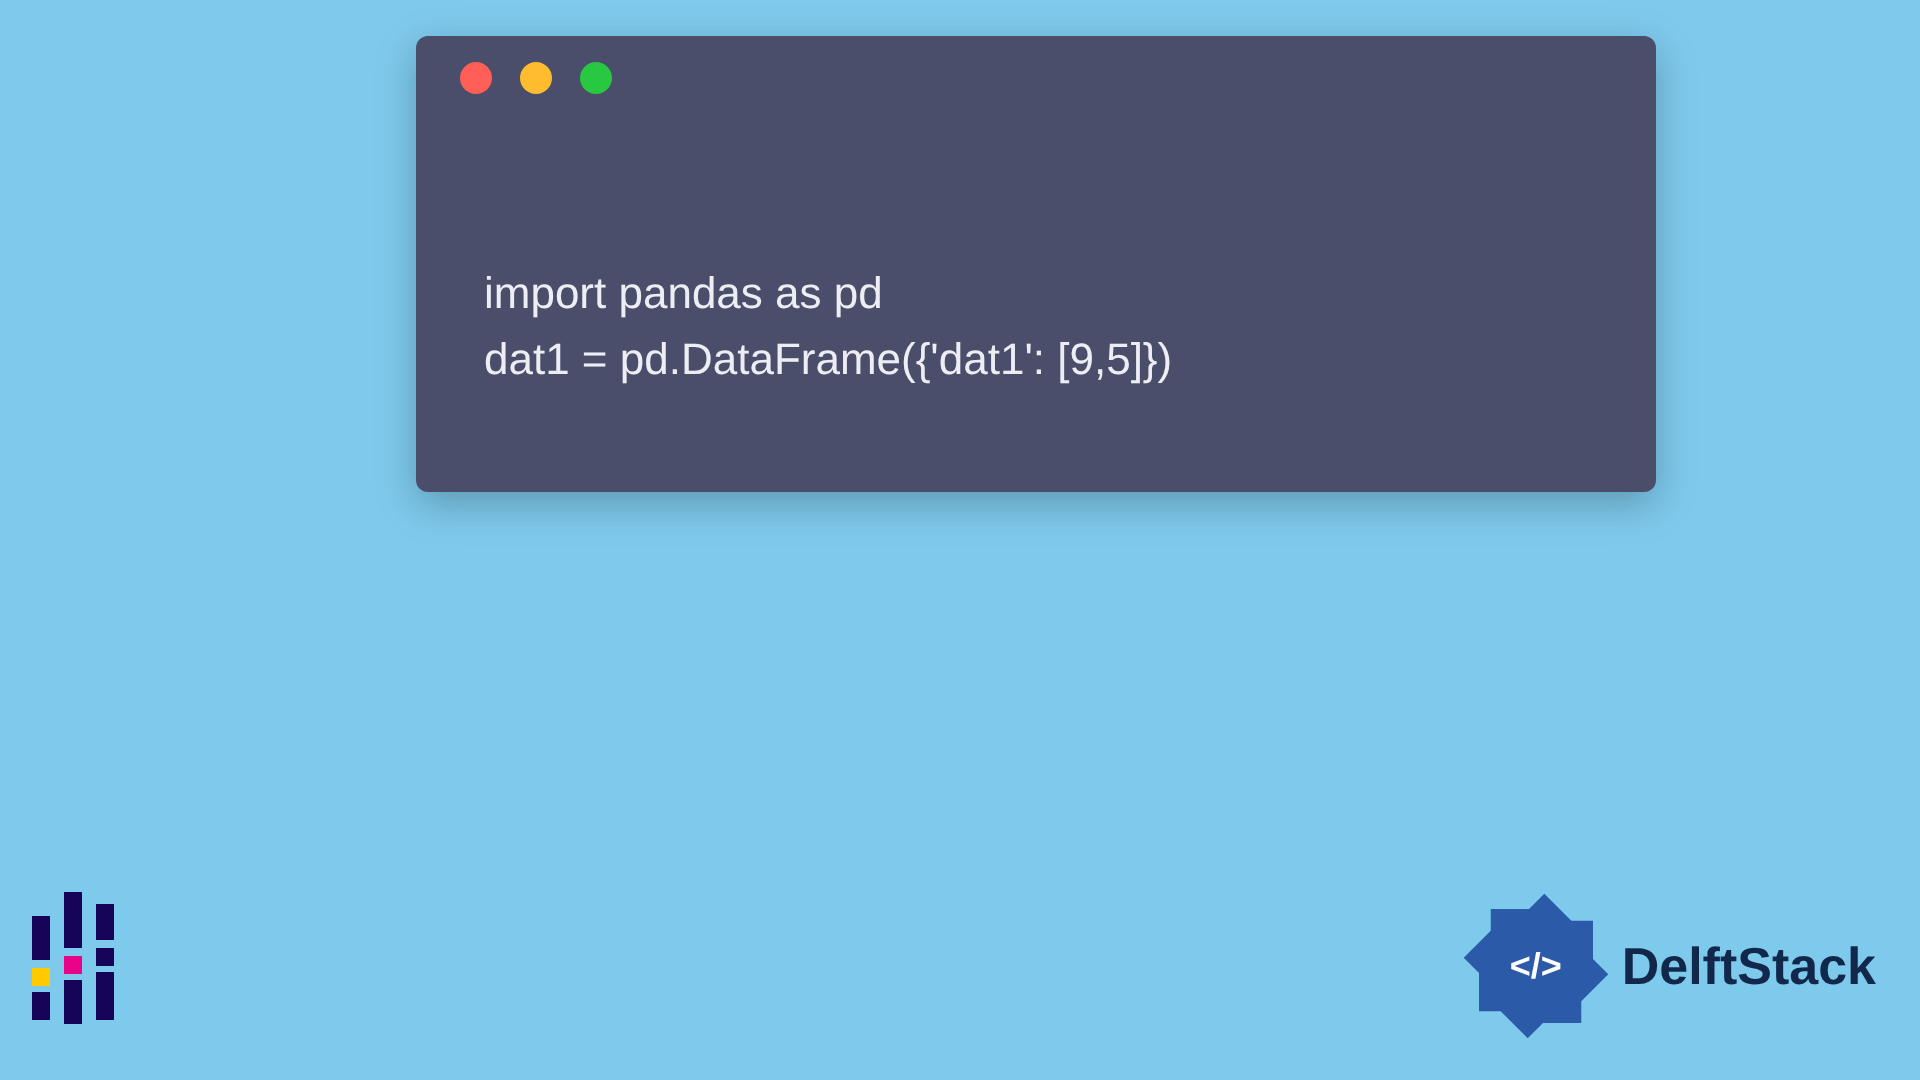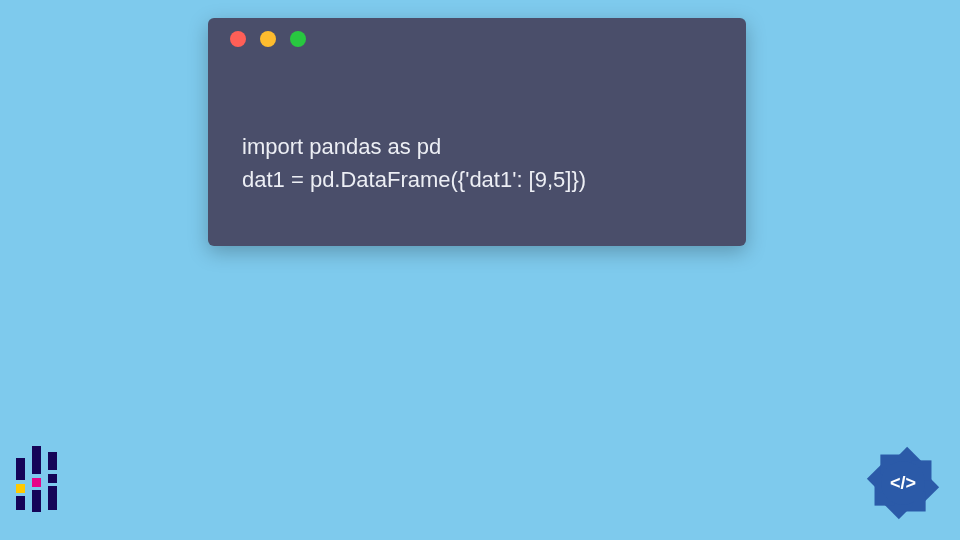--- a/index.html
+++ b/index.html
@@ -8,21 +8,21 @@
     height: 540px;
     background: #7ecaed;
     font-family: -apple-system, BlinkMacSystemFont, "Segoe UI", Arial, sans-serif;
     position: relative;
     overflow: hidden;
   }
   .code-window {
     position: absolute;
     left: 208px;
     top: 18px;
-    width: 538px;
+    width: 620px;
     height: 228px;
     background: #4a4e6a;
     border-radius: 6px;
     box-shadow: 0 6px 20px rgba(0,0,0,0.25);
   }
   .titlebar {
     height: 42px;
     display: flex;
     align-items: center;
     padding-left: 22px;
@@ -134,13 +134,14 @@
     <span class="badge-petal" style="transform:rotate(0deg)   translate(22px,-10px) rotate(45deg)"></span>
     <span class="badge-petal" style="transform:rotate(45deg)  translate(22px,-10px) rotate(45deg)"></span>
     <span class="badge-petal" style="transform:rotate(90deg)  translate(22px,-10px) rotate(45deg)"></span>
     <span class="badge-petal" style="transform:rotate(135deg) translate(22px,-10px) rotate(45deg)"></span>
     <span class="badge-petal" style="transform:rotate(180deg) translate(22px,-10px) rotate(45deg)"></span>
     <span class="badge-petal" style="transform:rotate(225deg) translate(22px,-10px) rotate(45deg)"></span>
     <span class="badge-petal" style="transform:rotate(270deg) translate(22px,-10px) rotate(45deg)"></span>
     <span class="badge-petal" style="transform:rotate(315deg) translate(22px,-10px) rotate(45deg)"></span>
     <span class="badge-center">&lt;/&gt;</span>
   </span>
+  <span>DelftStack</span>
 </div>
 
 </body></html>

